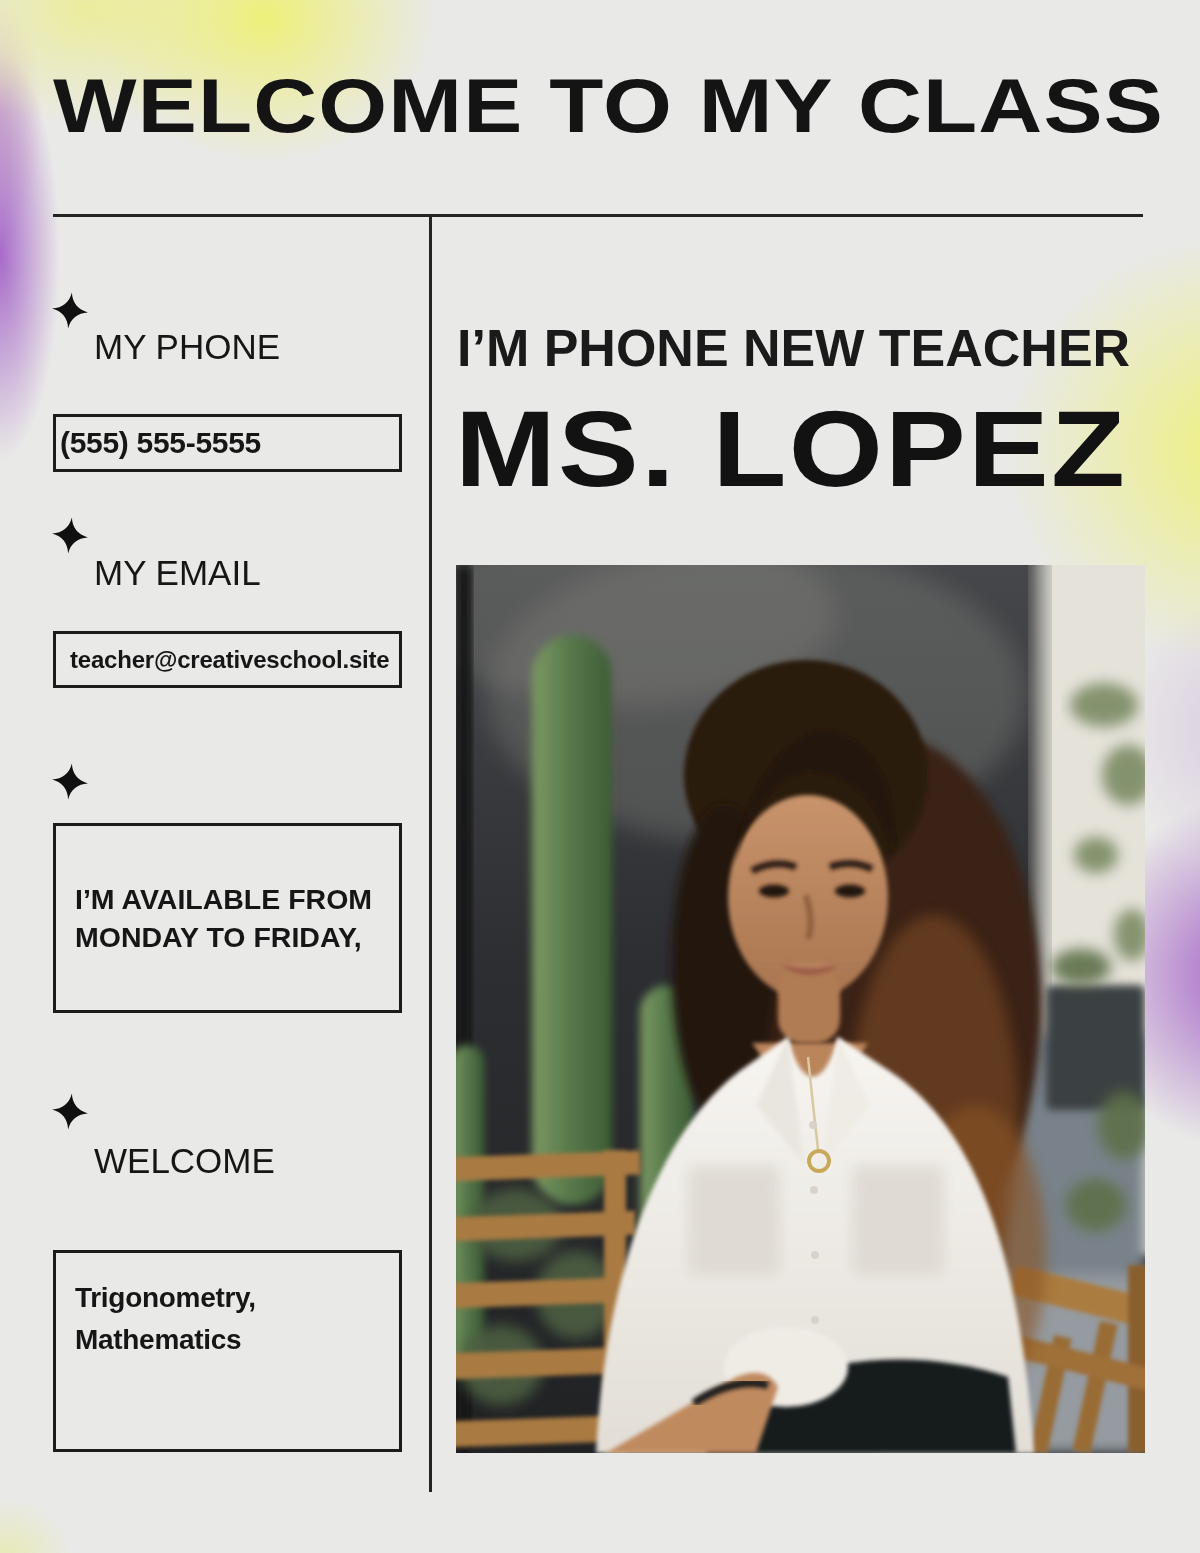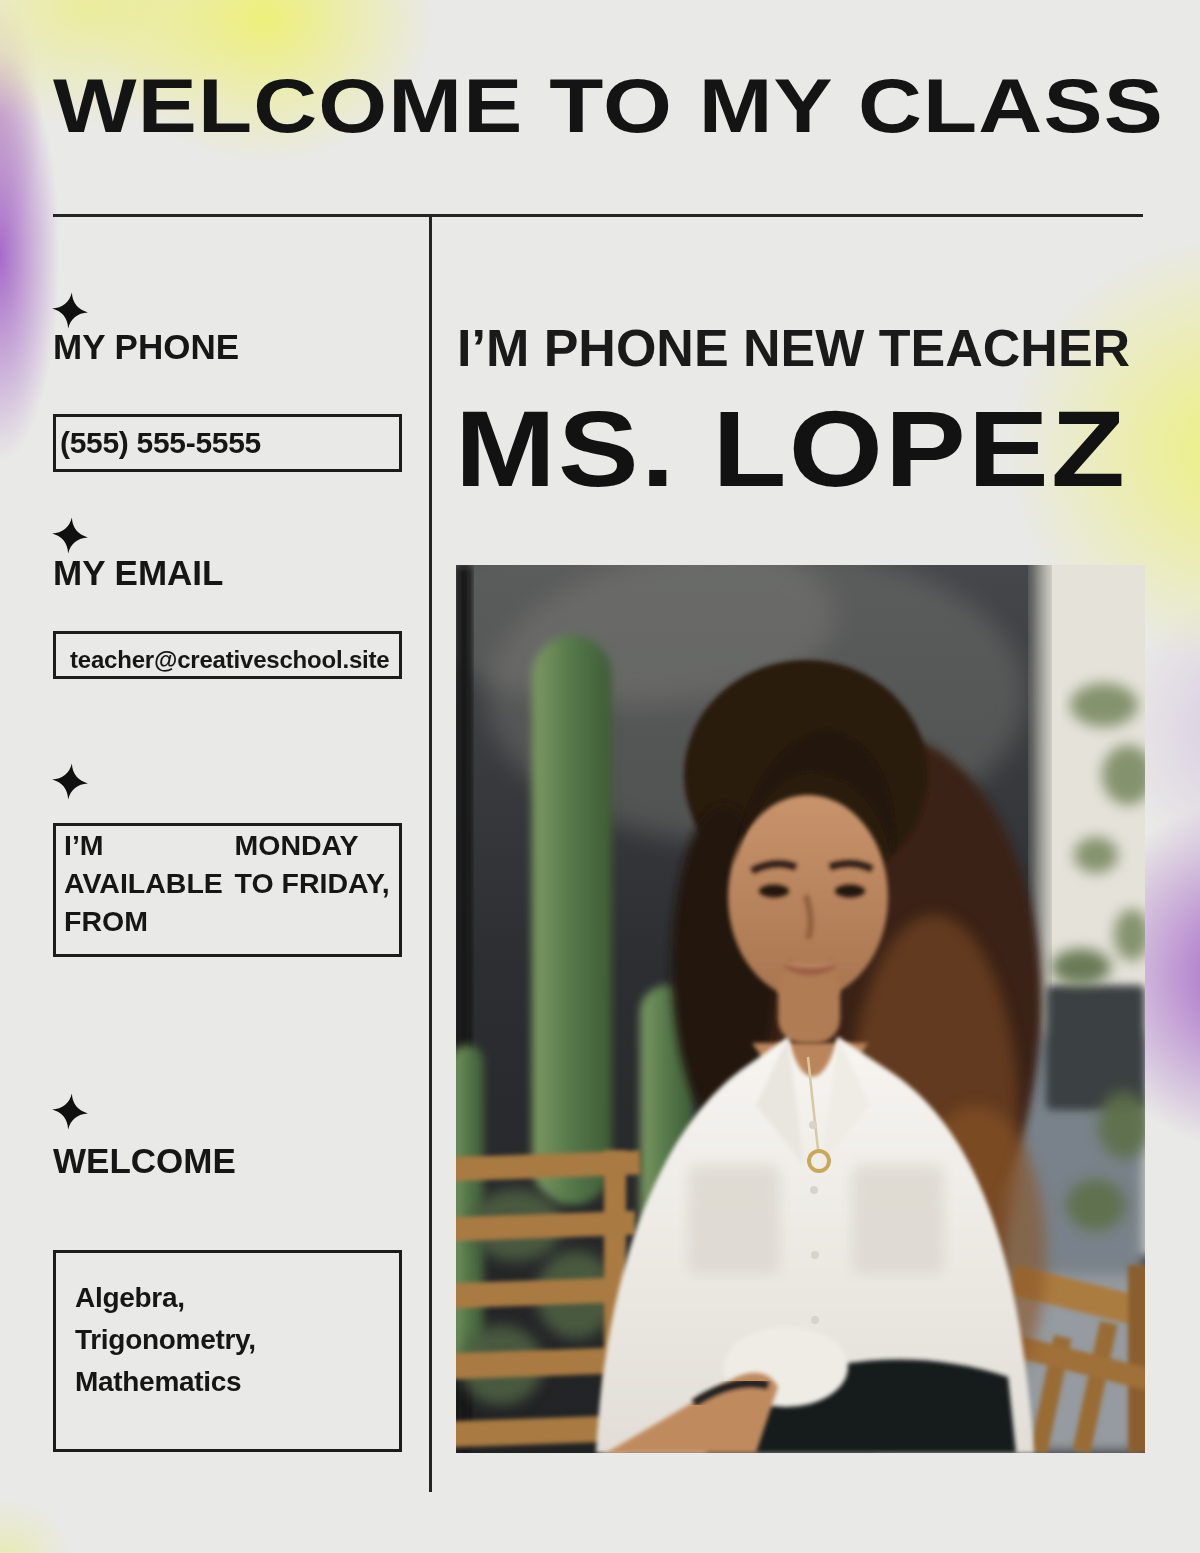--- a/index.html
+++ b/index.html
@@ -16,21 +16,21 @@
       radial-gradient(240px 170px at 90px 8px,    rgba(236,238,130,.75), rgba(236,238,130,0) 70%),
       radial-gradient(84px 290px at 0px 255px,    rgba(161,95,198,.92),  rgba(161,95,198,0) 71%),
       radial-gradient(60px 180px at 0px 120px,    rgba(190,140,170,.45), rgba(190,140,170,0) 70%),
       radial-gradient(330px 300px at 1245px 450px, rgba(238,241,120,.98), rgba(238,241,120,0) 72%),
       radial-gradient(170px 190px at 1240px 730px, rgba(205,178,222,.55), rgba(205,178,222,0) 72%),
       radial-gradient(235px 250px at 1245px 975px, rgba(160,92,197,.96),  rgba(160,92,197,0) 70%),
       radial-gradient(95px 85px at 5px 1558px,     rgba(230,235,140,.55), rgba(230,235,140,0) 70%),
       #e9e9e7;
   }
   .abs { position:absolute; }
-  .hd  { font-weight:700; letter-spacing:0; line-height:1; white-space:nowrap; }
+  .hd  { font-weight:400; letter-spacing:0; line-height:1; white-space:nowrap;margin-left:41px; }
 
   .title {
     left:53px; top:68px;
     font-size:76px; font-weight:800;
     transform:scaleX(1.165); transform-origin:left top;
     letter-spacing:1px; color:#141414; white-space:nowrap; line-height:1;
   }
   .hrule { left:53px; top:214px; width:1090px; height:3px; background:#242424; }
   .vrule { left:429px; top:214px; width:3px;  height:1278px; background:#242424; }
 
@@ -41,23 +41,23 @@
   .sp4 { left:52px; top:1093px; }
 
   .label { font-size:35px; }
   .lbl-phone { left:53px; top:329px; }
   .lbl-email { left:53px; top:555px; }
   .lbl-subjects { left:53px; top:1140px; line-height:42.5px; white-space:pre-line; }
 
   .box { border:3px solid #1c1c1c; }
   .box-phone { left:53px; top:414px; width:349px; height:58px; }
   .box-phone .val { font-size:30px; font-weight:800; line-height:52px; padding-left:4px; letter-spacing:-0.3px; }
-  .box-email { left:53px; top:631px; width:349px; height:48px; }
+  .box-email { left:53px; top:631px; width:349px; height:57px; }
   .box-email .val { font-size:24px; font-weight:800; line-height:51px; padding-left:14px; letter-spacing:-0.2px; }
-  .box-avail { left:53px; top:823px; width:349px; height:134px; display:flex; flex-direction:row; justify-content:center; padding-left:8px; }
+  .box-avail { left:53px; top:823px; width:349px; height:190px; display:flex; flex-direction:column; justify-content:center; padding-left:19px; }
   .box-avail .line { font-size:28.5px; font-weight:800; line-height:38px; }
   .box-subjects { left:53px; top:1250px; width:349px; height:202px; padding:24px 0 0 19px; }
   .box-subjects .line { font-size:28px; font-weight:700; line-height:42px; letter-spacing:-0.3px; }
 
   .intro {
     left:457px; top:322px;
     font-size:52px; font-weight:800; line-height:1; white-space:nowrap; color:#1a1a1a;
   }
   .teacher-name {
     left:455px; top:395px;
@@ -105,21 +105,20 @@
   </div>
 
   <div class="abs box box-avail">
     <div class="line">I’M AVAILABLE FROM</div>
     <div class="line">MONDAY TO FRIDAY,</div>
   </div>
 
   <div class="abs hd label lbl-subjects"><span>WELCOME</span><br>
   </div>
   <div class="abs box box-subjects">
-    <div class="line">Algebra,</div>
     <div class="line">Trigonometry,</div>
     <div class="line">Mathematics</div>
   </div>
 
   <div class="abs intro">I’M PHONE NEW TEACHER</div>
   <div class="abs teacher-name">MS. LOPEZ</div>
 
   <div class="abs photo" title="Portrait of a smiling teacher with long brown hair wearing a white blouse and pendant necklace, seated outdoors in front of a dark wall with tall cacti on the left and a sunlit white wall with foliage on the right.">
     <svg width="689" height="888" viewBox="0 0 689 888" xmlns="http://www.w3.org/2000/svg">
       <defs>

